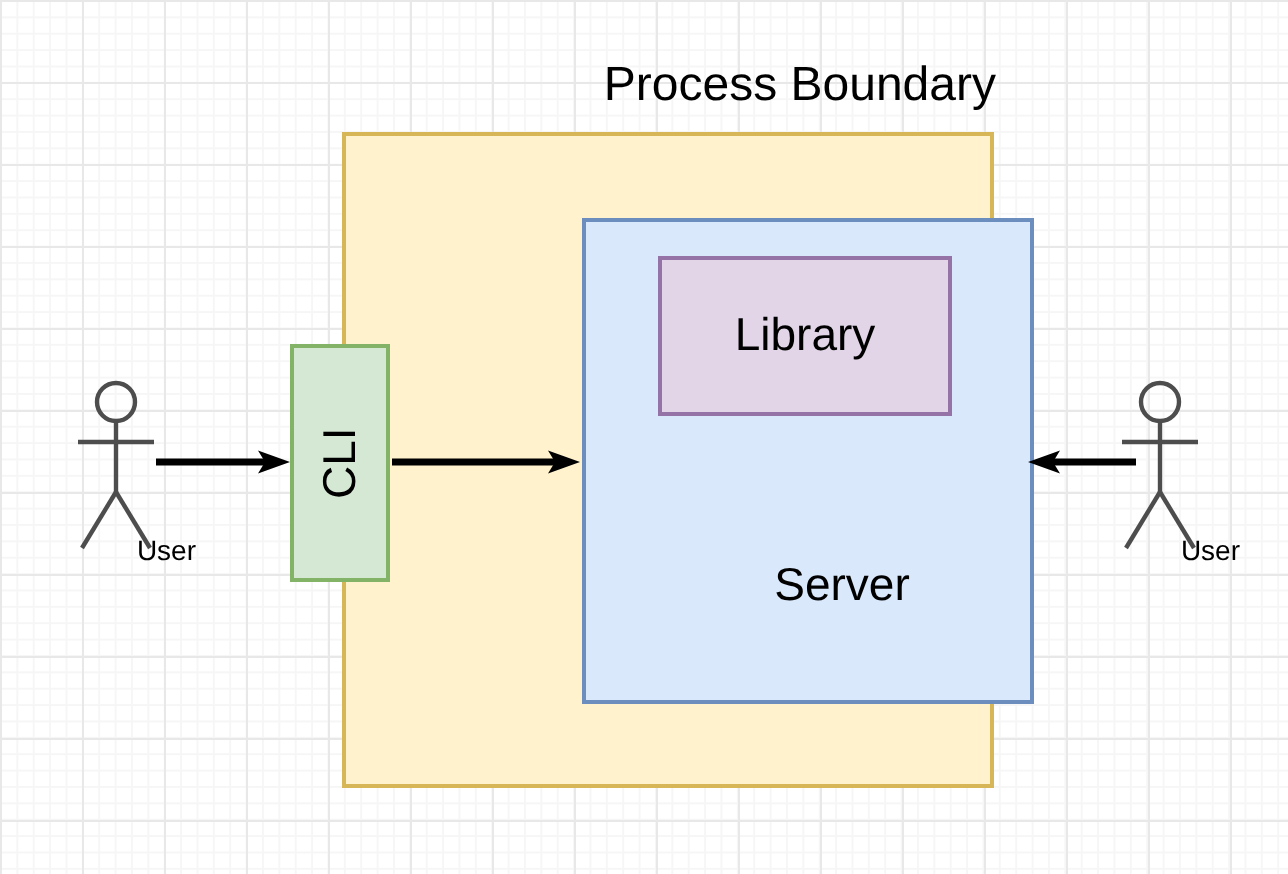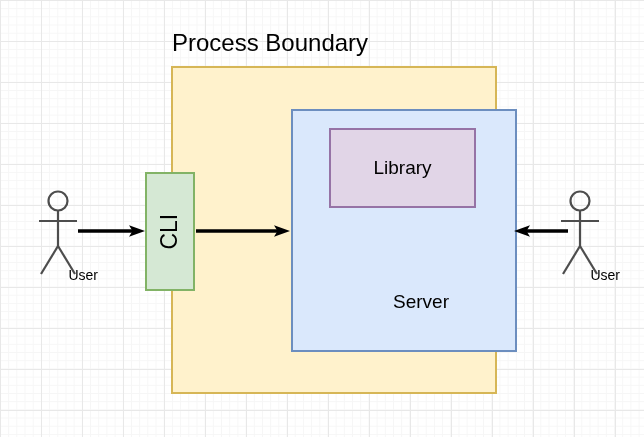--- a/index.html
+++ b/index.html
@@ -69,47 +69,47 @@
     left: 145px;
     top: 172px;
     width: 50px;
     height: 119px;
     background: #d5e8d4;
     border-color: #82b366;
   }
 
   .box-label {
     color: #000000;
-    font-size: 19px;
+    font-size: 23px;
     line-height: 1.1;
     text-align: center;
     white-space: nowrap;
     letter-spacing: 0px;
   }
 
   #cli-label {
     transform: rotate(-90deg);
     transform-origin: center center;
     font-size: 23px;
   }
 
   #server-label-wrap {
     position: absolute;
     left: 291px;
-    top: 292px;
+    top: 280px;
     width: 260px;
     text-align: center;
   }
 
   #diagram-title {
     position: absolute;
     left: 172px;
     top: 29px;
     width: 326px;
-    text-align: left;
+    text-align: right;
     font-size: 24px;
     color: #000000;
     white-space: nowrap;
   }
 
   .actor {
     position: absolute;
     width: 46px;
     height: 88px;
   }

